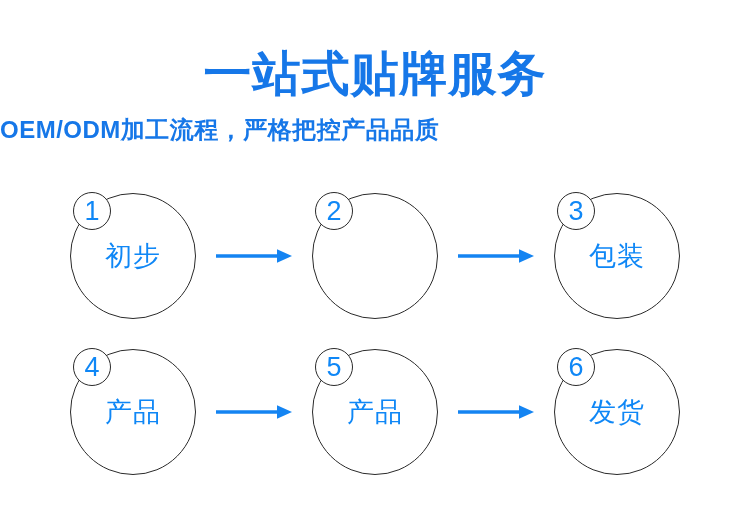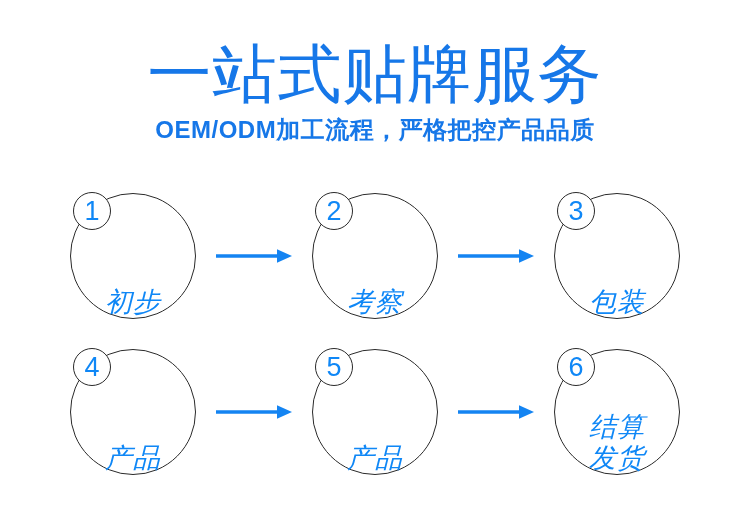--- a/index.html
+++ b/index.html
@@ -14,28 +14,28 @@
   body{font-family:"Liberation Sans","DejaVu Sans",sans-serif;}
   .canvas{
     position:relative;
     width:750px;height:517px;
     background:var(--bg);
     overflow:hidden;
   }
   .title{
     position:absolute;top:36px;left:0;right:0;
     text-align:center;
-    font-size:64px;line-height:76px;
-    font-weight:400;
+    font-size:48px;line-height:76px;
+    font-weight:700;
     letter-spacing:1px;
     color:var(--title-blue);
   }
   .subtitle{
     position:absolute;top:116px;left:0;right:0;
-    text-align:center;
+    text-align:left;
     font-size:24px;line-height:28px;
     font-weight:600;
     letter-spacing:0.5px;
     color:var(--title-blue);
   }
   .flow-row{
     position:absolute;left:0;right:0;
     height:126px;
     display:flex;justify-content:center;align-items:center;
   }
@@ -44,21 +44,21 @@
   .step{
     position:relative;
     width:126px;height:126px;
     flex:0 0 126px;
   }
   .circle{
     position:absolute;inset:0;
     border:1.5px solid var(--outline);
     border-radius:50%;
     background:var(--bg);
-    display:flex;align-items:flex-end;justify-content:center;font-style:italic;
+    display:flex;align-items:center;justify-content:center;
   }
   .step-label{
     text-align:center;
     font-size:27px;line-height:31px;
     font-weight:500;
     letter-spacing:1px;
     color:var(--step-blue);
   }
   .step-label span{display:block;}
   .badge{
@@ -101,21 +101,20 @@
     <div class="arrow-wrap">
       <svg width="78" height="18" viewBox="0 0 78 18" aria-hidden="true">
         <line x1="1" y1="9" x2="63" y2="9" stroke="currentColor" stroke-width="3.4"></line>
         <polygon points="62,2.2 77,9 62,15.8" fill="currentColor"></polygon>
       </svg>
     </div>
 
     <div class="step">
       <div class="circle">
         <div class="step-label">
-          <span>考察</span>
         </div>
       </div>
       <div class="badge">2</div>
     </div>
 
     <div class="arrow-wrap">
       <svg width="78" height="18" viewBox="0 0 78 18" aria-hidden="true">
         <line x1="1" y1="9" x2="63" y2="9" stroke="currentColor" stroke-width="3.4"></line>
         <polygon points="62,2.2 77,9 62,15.8" fill="currentColor"></polygon>
       </svg>
@@ -162,21 +161,20 @@
     <div class="arrow-wrap">
       <svg width="78" height="18" viewBox="0 0 78 18" aria-hidden="true">
         <line x1="1" y1="9" x2="63" y2="9" stroke="currentColor" stroke-width="3.4"></line>
         <polygon points="62,2.2 77,9 62,15.8" fill="currentColor"></polygon>
       </svg>
     </div>
 
     <div class="step">
       <div class="circle">
         <div class="step-label">
-          <span>结算</span>
           <span>发货</span>
         </div>
       </div>
       <div class="badge">6</div>
     </div>
 
   </div>
 
 </div>
 

